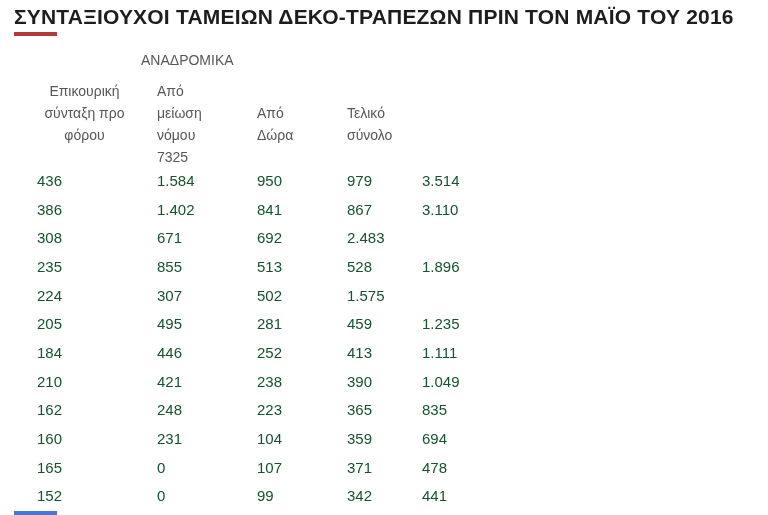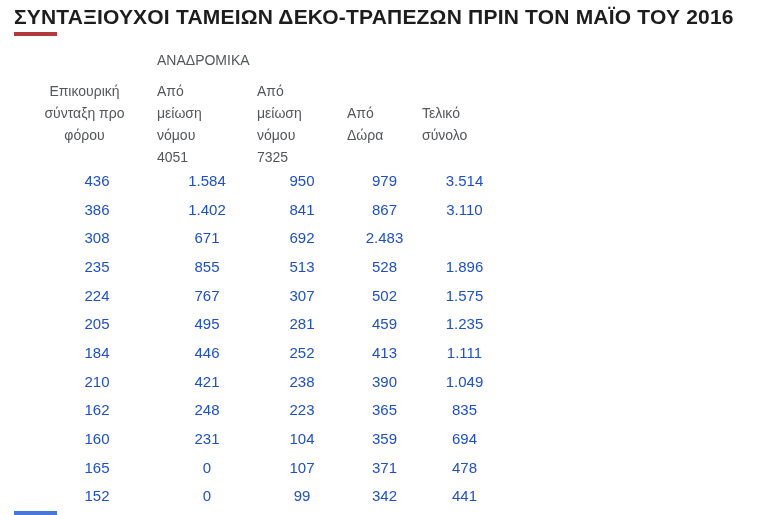--- a/index.html
+++ b/index.html
@@ -19,21 +19,21 @@
     color:#1d1d1d;
     letter-spacing:0.2px;
   }
   .title-rule {
     position:absolute;
     left:14px; top:32px;
     width:43px; height:4px;
   }
   .section-label {
     position:absolute;
-    left:157px; top:52px;
+    left:141px; top:52px;
     font-size:14px;
     color:#54575a;
   }
   .header-row {
     position:absolute;
     left:37px; top:80px;
     height:88px;
     display:grid;
     grid-template-columns:120px 100px 90px 75px 85px;
   }
@@ -53,41 +53,39 @@
     left:37px; top:166px;
   }
   .data-row {
     display:grid;
     grid-template-columns:120px 100px 90px 75px 85px;
     height:28.7px;
     align-items:center;
   }
   .data-cell {
     font-size:15px;
-    color:#1d4ed8;
-    text-align:center;
+    color:#14532d;
   }
   .bottom-bar {
     position:absolute;
     left:14px; top:511px;
     width:43px; height:4px;
   }
 </style>
 </head>
 <body>
 
 <h1 class="page-title">ΣΥΝΤΑΞΙΟΥΧΟΙ ΤΑΜΕΙΩΝ ΔΕΚΟ-ΤΡΑΠΕΖΩΝ ΠΡΙΝ ΤΟΝ ΜΑΪΟ ΤΟΥ 2016</h1>
 
 <div class="title-rule" style="background: rgb(177, 59, 58);"></div>
 
 <div class="section-label">ΑΝΑΔΡΟΜΙΚΑ</div>
 
 <div class="header-row">
   <div class="header-cell c0">Επικουρική σύνταξη προ φόρου</div>
-  <div class="header-cell c1">Από μείωση νόμου 4051</div>
   <div class="header-cell c2">Από μείωση νόμου 7325</div>
   <div class="header-cell c3">Από Δώρα</div>
   <div class="header-cell c4">Τελικό σύνολο</div>
 </div>
 
 <div class="data-rows" data-rows="">
     <div class="data-row">
       <div class="data-cell">436</div>
       <div class="data-cell">1.584</div>
       <div class="data-cell">950</div>
@@ -109,21 +107,20 @@
     </div>
     <div class="data-row">
       <div class="data-cell">235</div>
       <div class="data-cell">855</div>
       <div class="data-cell">513</div>
       <div class="data-cell">528</div>
       <div class="data-cell">1.896</div>
     </div>
     <div class="data-row">
       <div class="data-cell">224</div>
-      <div class="data-cell">767</div>
       <div class="data-cell">307</div>
       <div class="data-cell">502</div>
       <div class="data-cell">1.575</div>
     </div>
     <div class="data-row">
       <div class="data-cell">205</div>
       <div class="data-cell">495</div>
       <div class="data-cell">281</div>
       <div class="data-cell">459</div>
       <div class="data-cell">1.235</div>

